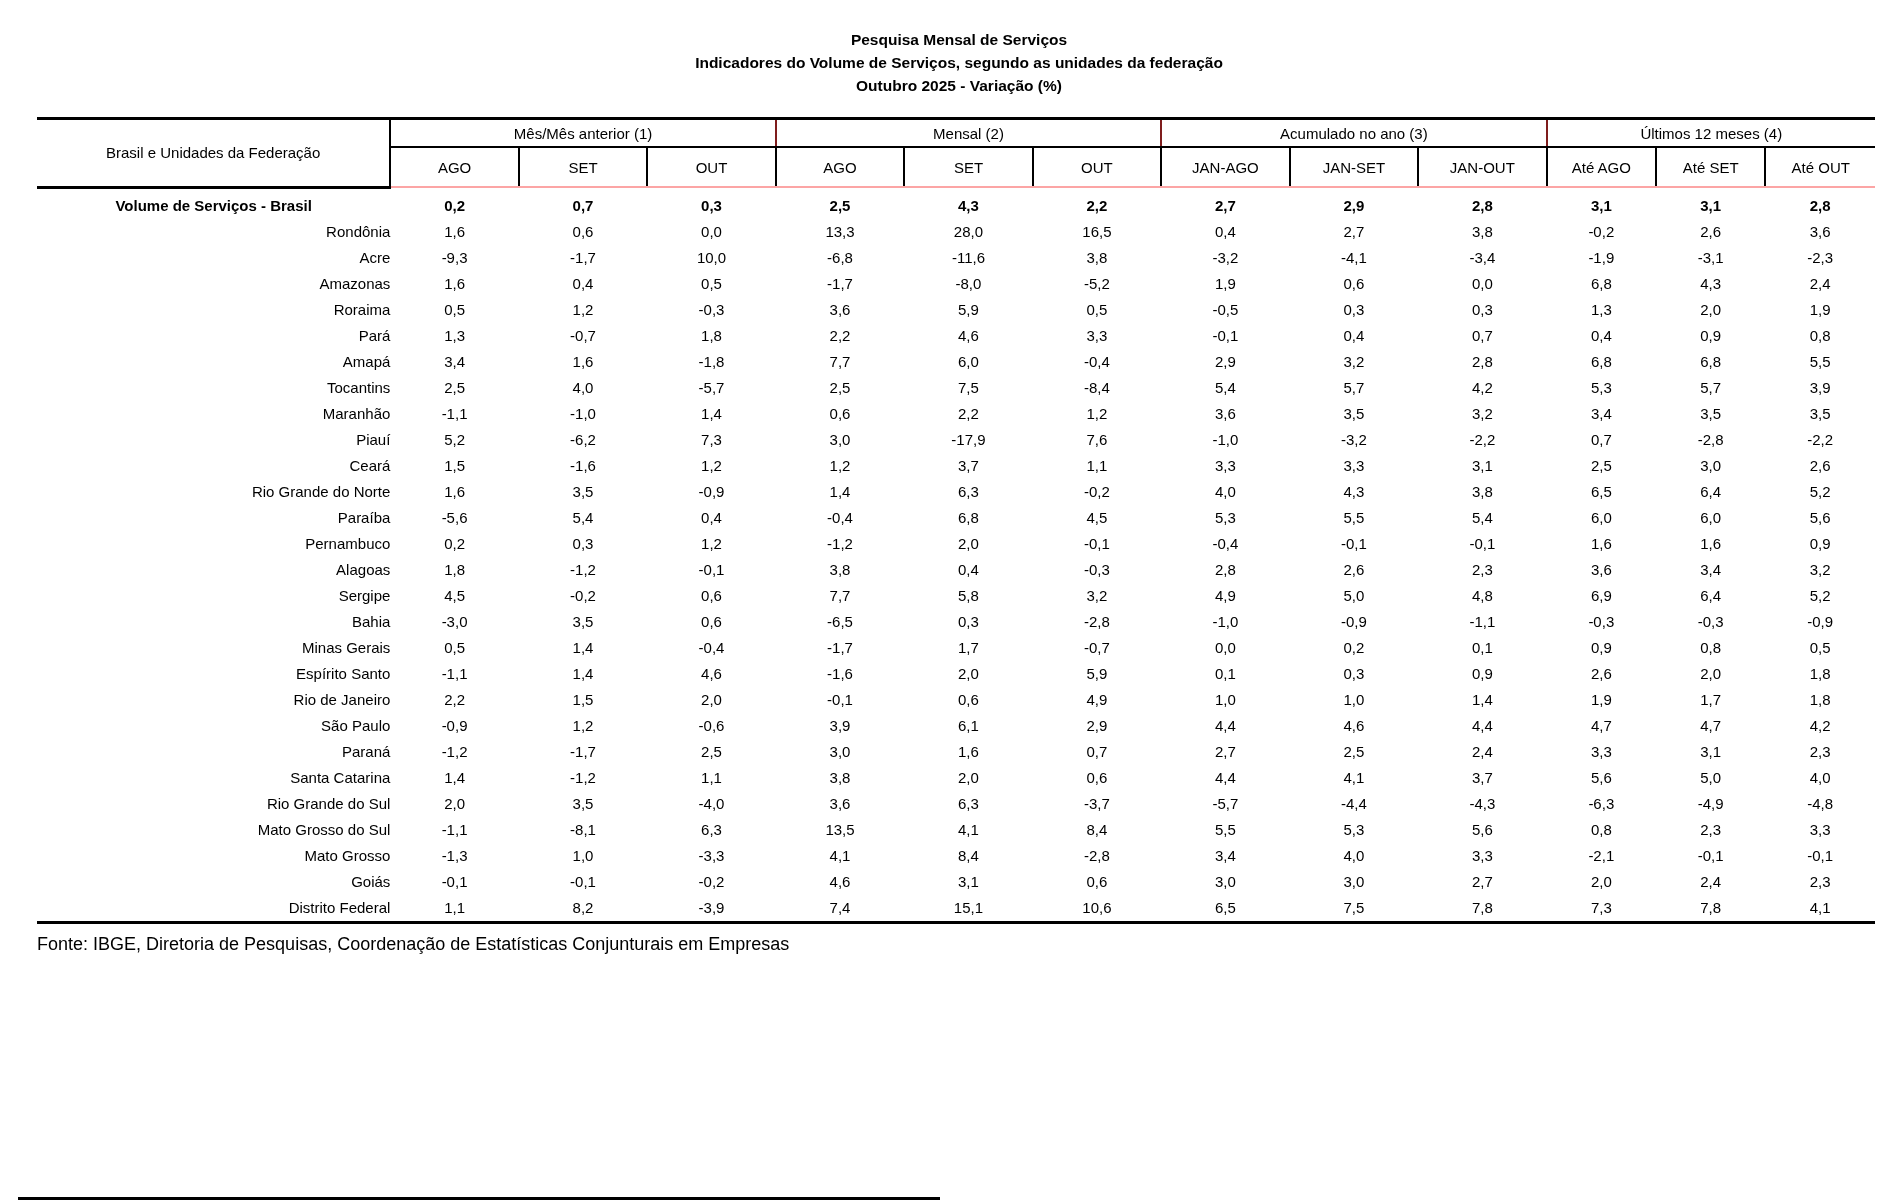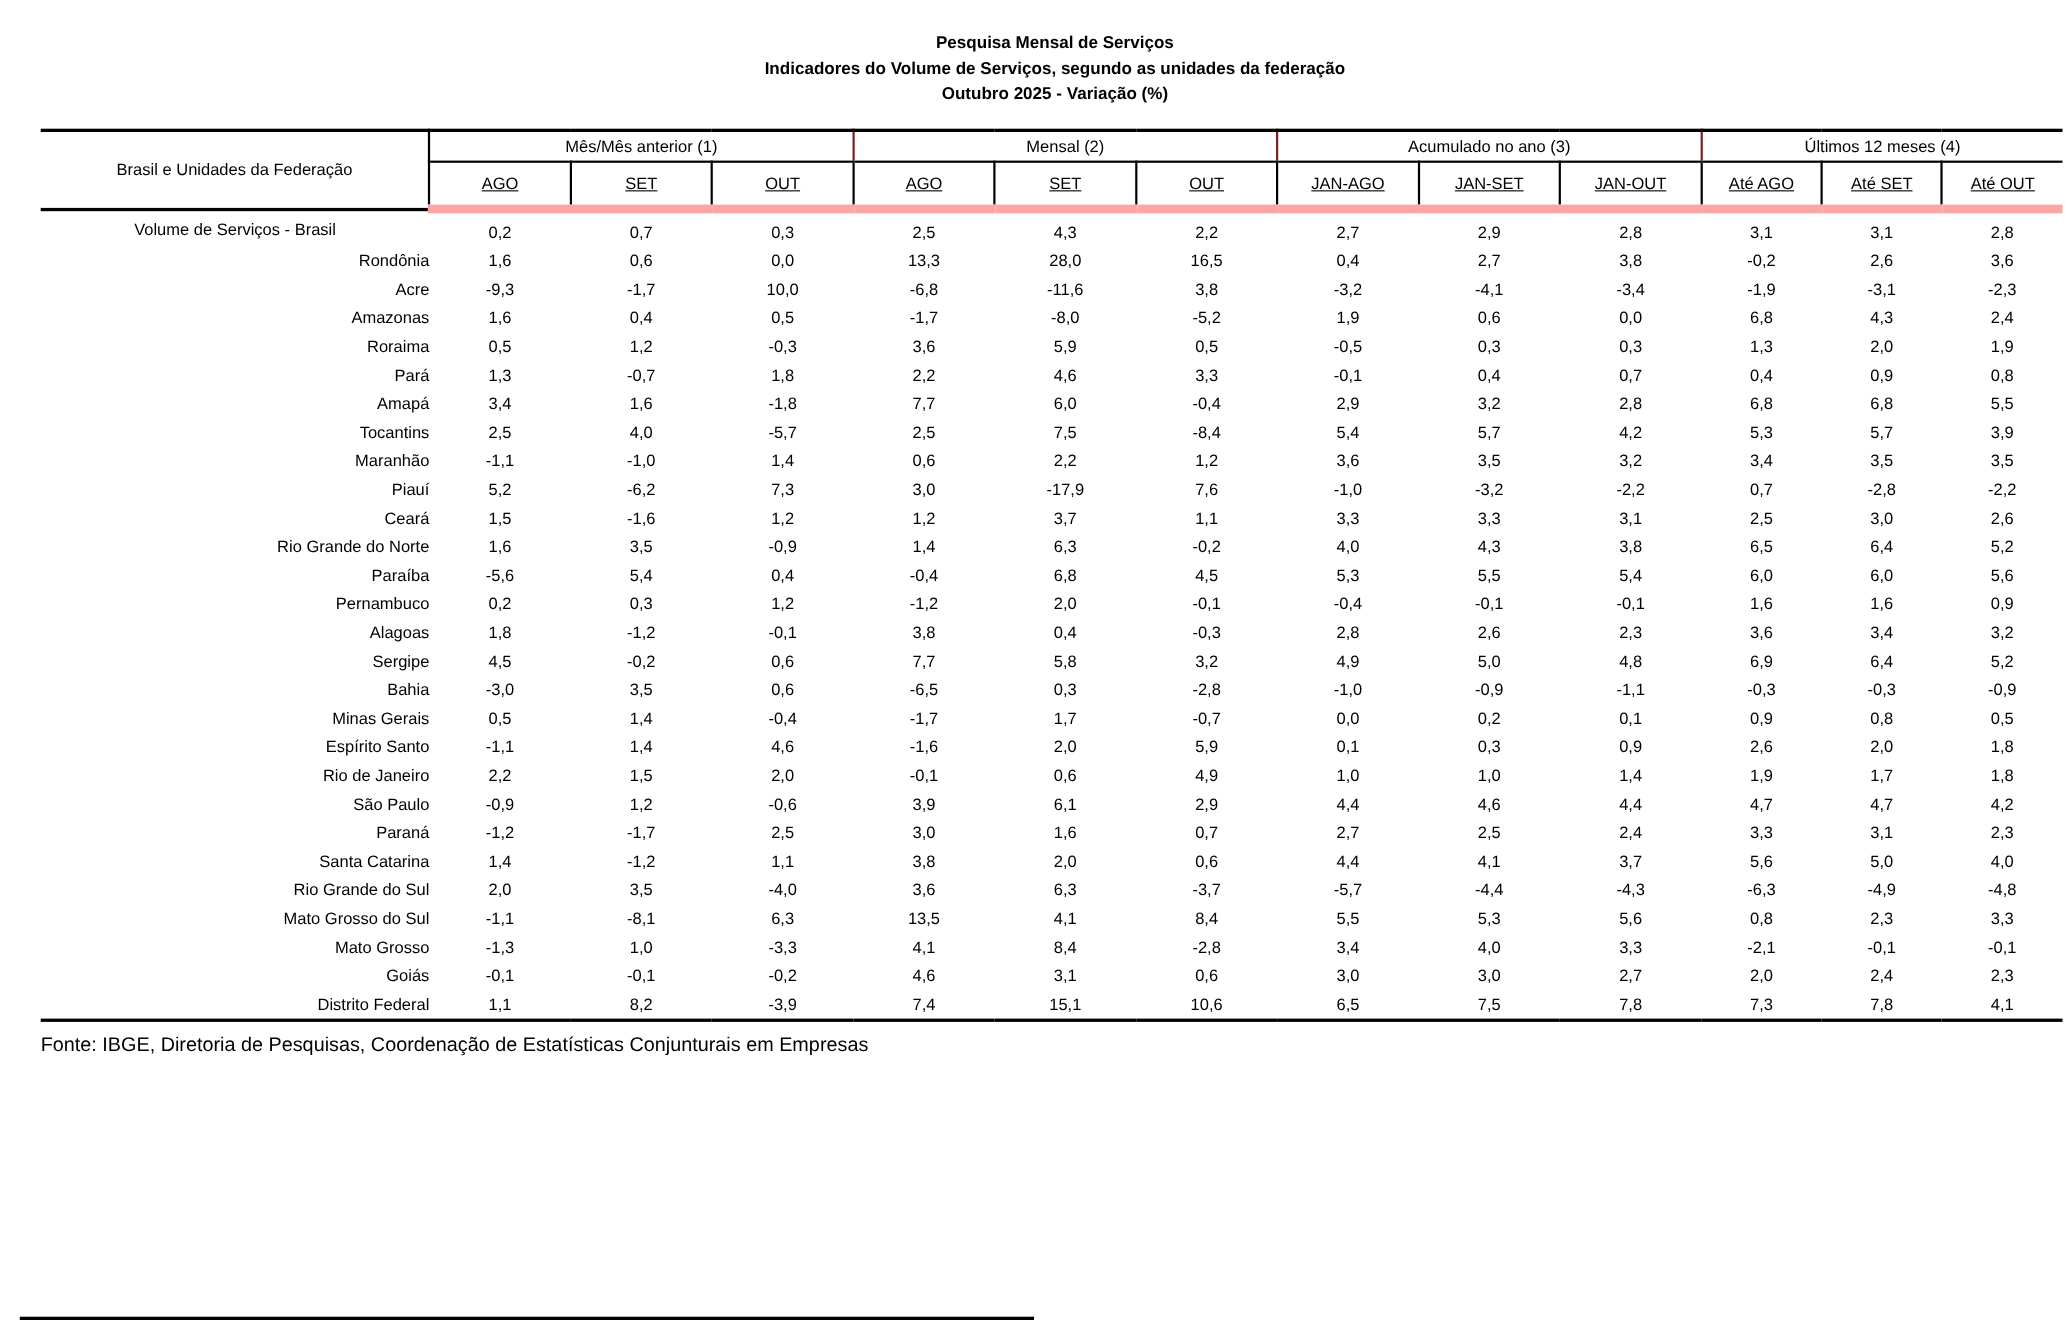--- a/index.html
+++ b/index.html
@@ -49,35 +49,35 @@
     border-bottom: 2px solid #000;
   }
   thead th.colh {
     height: 38px;
     border-left: 2px solid #000;
   }
   thead th.corner {
     border-right: 2px solid #000;
     border-bottom: 3px solid #000000;
   }
-  thead tr.cols th { border-bottom: 8px solid #fca5a5; text-decoration: underline; }
+  thead tr.cols th { border-bottom: 2px solid #fca5a5; }
 
   tbody td {
     height: 26px;
     font-size: 15px;
     text-align: center;
     vertical-align: middle;
     padding: 0;
     white-space: nowrap;
   }
   tbody td.name {
     text-align: right;
     padding-left: 28px;
   }
-  tbody tr.bold td { font-weight: normal; }
+  tbody tr.bold td { font-weight: bold; }
   tbody tr.bold td.name {
     text-align: center;
     padding-left: 0;
   }
   tbody tr:first-child td { padding-top: 4px; }
 
   .footer {
     margin: 8px 0 0 18px;
     font-size: 18px;
   }

